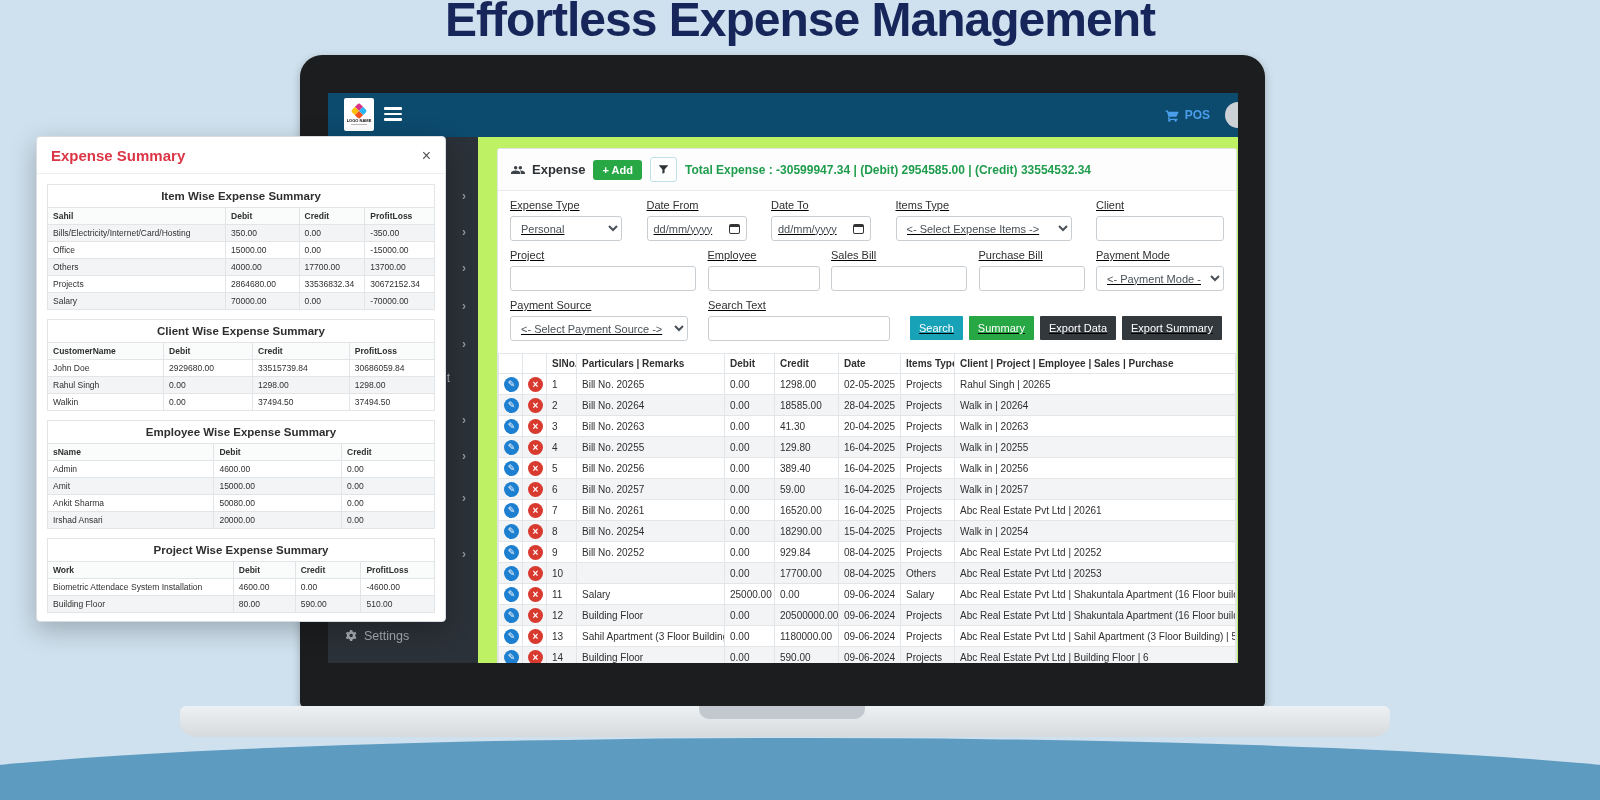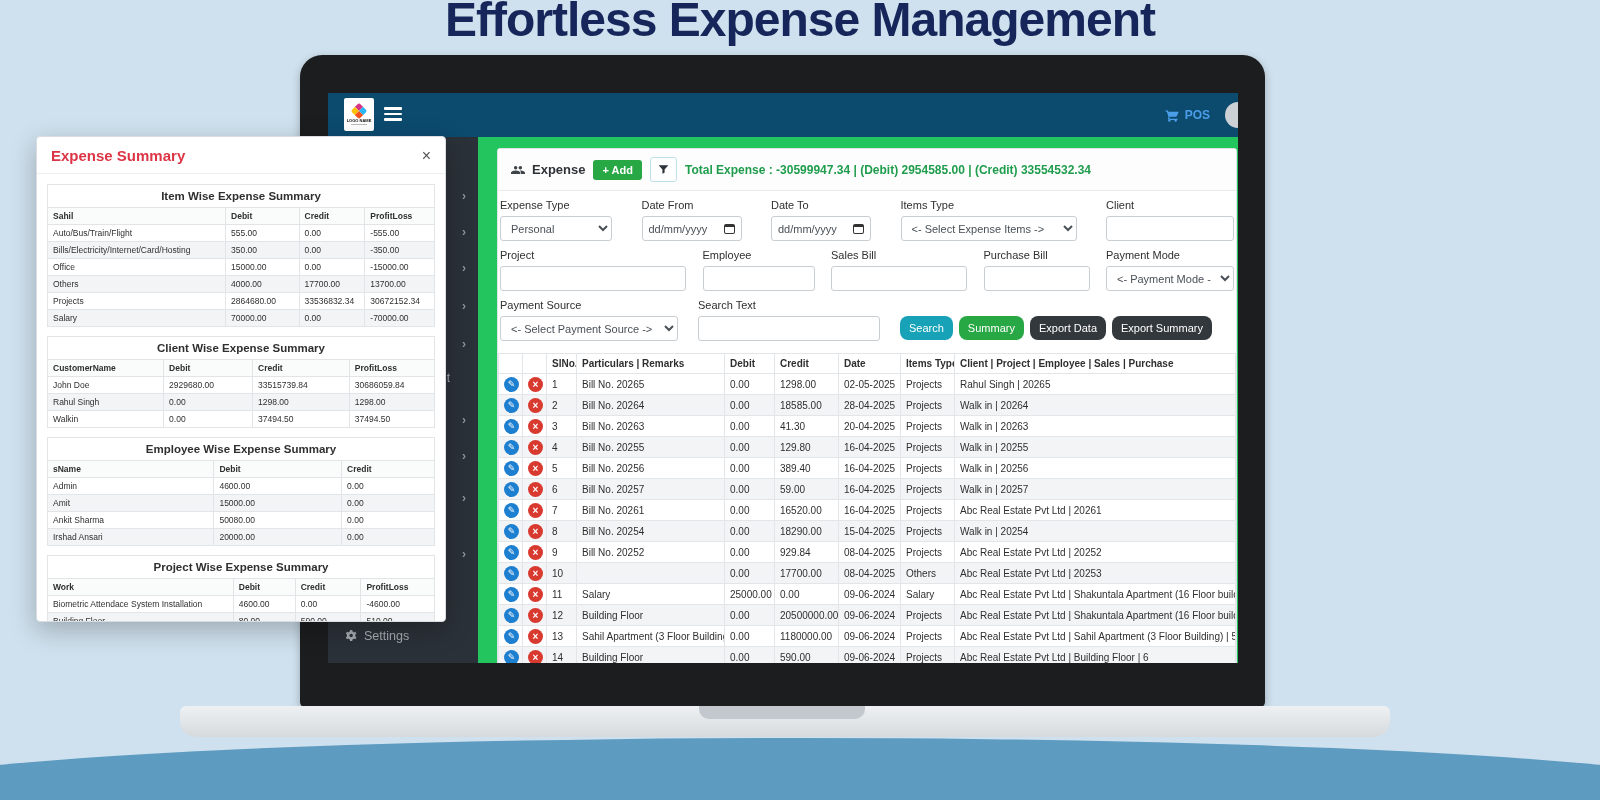--- a/index.html
+++ b/index.html
@@ -46,47 +46,47 @@
   .avatar-half{ position:absolute; right:-13px; top:9px; width:26px; height:26px;
     border-radius:50%; background:#ccd1d6; z-index:6;}
 
   
   .app-body{ display:flex; height:526px; }
   .sidebar{ position:relative; width:150px; flex-shrink:0; background:#2b3138; }
   .sb-chevron{ position:absolute; right:12px; color:#8f969c; font-size:12px; font-weight:bold; line-height:12px;}
   .sb-partial{ position:absolute; left:112px; top:234px; color:#a7adb3; font-size:12px;}
   .sb-settings{ position:absolute; left:16px; top:492px; display:flex; align-items:flex-start; gap:7px;
     color:#a5abb1; font-size:12.5px;}
-  .main{ flex:1; position:relative; background:#22c55e; }
+  .main{ flex:1; position:relative; background:#bef264; }
 
   
   .panel{ position:absolute; left:19px; top:11px; width:740px; height:600px;
     background:#fff; border:1px solid #dfe3e6; border-radius:3px;}
   .panel-header{ display:flex; align-items:center; gap:8px; padding:8px 12px;
     border-bottom:1px solid #e8eaec; background:#fdfdfd;}
   .panel-title{ font-size:13px; font-weight:bold; color:#2f3337; display:flex; align-items:center; gap:6px;}
   .add-btn{ background:#28a745; color:#fff; font-size:11px; font-weight:bold;
     padding:4px 9px; border:none; border-radius:3px; cursor:pointer;}
   .filter-btn{ width:27px; height:25px; background:#fff; border:1px solid #bfe0e8;
     border-radius:3px; display:flex; align-items:center; justify-content:center; cursor:pointer;}
   .total-text{ color:#1f9d4d; font-weight:bold; font-size:12px; }
 
   
-  .filters{ padding:8px 2px 2px; }
+  .filters{ padding:8px 12px 2px;text-decoration:underline; }
   .f-row{ display:flex; justify-content:space-between; margin-bottom:8px; }
   .f-row3{ display:flex; margin-bottom:8px; }
   .f-field{ display:flex; flex-direction:column; gap:5px; }
   .f-field label{ font-size:11px; color:#2f2f2f; }
   .ctl{ height:25px; border:1px solid #c9ced3; border-radius:3px; background:#fff;
     font-size:11px; color:#495057; padding:0 6px; width:100%; font-family:"Liberation Sans",sans-serif;}
   select.ctl{ appearance:auto; }
   .datebox{ display:flex; align-items:center; justify-content:space-between; }
   .cal-icon{ width:11px; height:10px; border:1.5px solid #333; border-top:3.5px solid #333; border-radius:2px; }
   .btn-row{ flex:1; display:flex; align-items:flex-end; gap:6px; padding-left:20px; padding-bottom:1px;}
-  .btn{ border:none; color:#fff; font-size:11px; padding:6px 9px; border-radius:8px; cursor:pointer;
+  .btn{ border:none; color:#fff; font-size:11px; padding:6px 9px; border-radius:1px; cursor:pointer;
     font-family:"Liberation Sans",sans-serif;}
   .btn-search{ background:#17a2b8; } .btn-summary{ background:#28a745; } .btn-dark{ background:#33383d; }
 
   
   .exp-table{ width:100%; border-collapse:collapse; table-layout:fixed; font-size:10px; color:#2f2f2f; margin-top:2px;}
   .exp-table th,.exp-table td{ border:1px solid #e3e6e9; padding:2px 5px; height:21px;
     white-space:nowrap; overflow:hidden; text-align:left; vertical-align:middle;}
   .exp-table th{ font-weight:bold; height:20px; }
   .exp-table tr.stripe td{ background:#f3f4f5; }
   .ic{ display:inline-block; width:15px; height:15px; border-radius:50%; color:#fff;
@@ -467,26 +467,20 @@
         <tbody>
           <tr>
             <td colspan="4" class="sum-title">Item Wise Expense Summary</td>
           </tr>
           <tr>
             <th>Sahil</th>
             <th>Debit</th>
             <th>Credit</th>
             <th>ProfitLoss</th>
           </tr>
-          <tr>
-            <td>Auto/Bus/Train/Flight</td>
-            <td>555.00</td>
-            <td>0.00</td>
-            <td>-555.00</td>
-          </tr>
           <tr class="stripe">
             <td>Bills/Electricity/Internet/Card/Hosting</td>
             <td>350.00</td>
             <td>0.00</td>
             <td>-350.00</td>
           </tr>
           <tr>
             <td>Office</td>
             <td>15000.00</td>
             <td>0.00</td>

